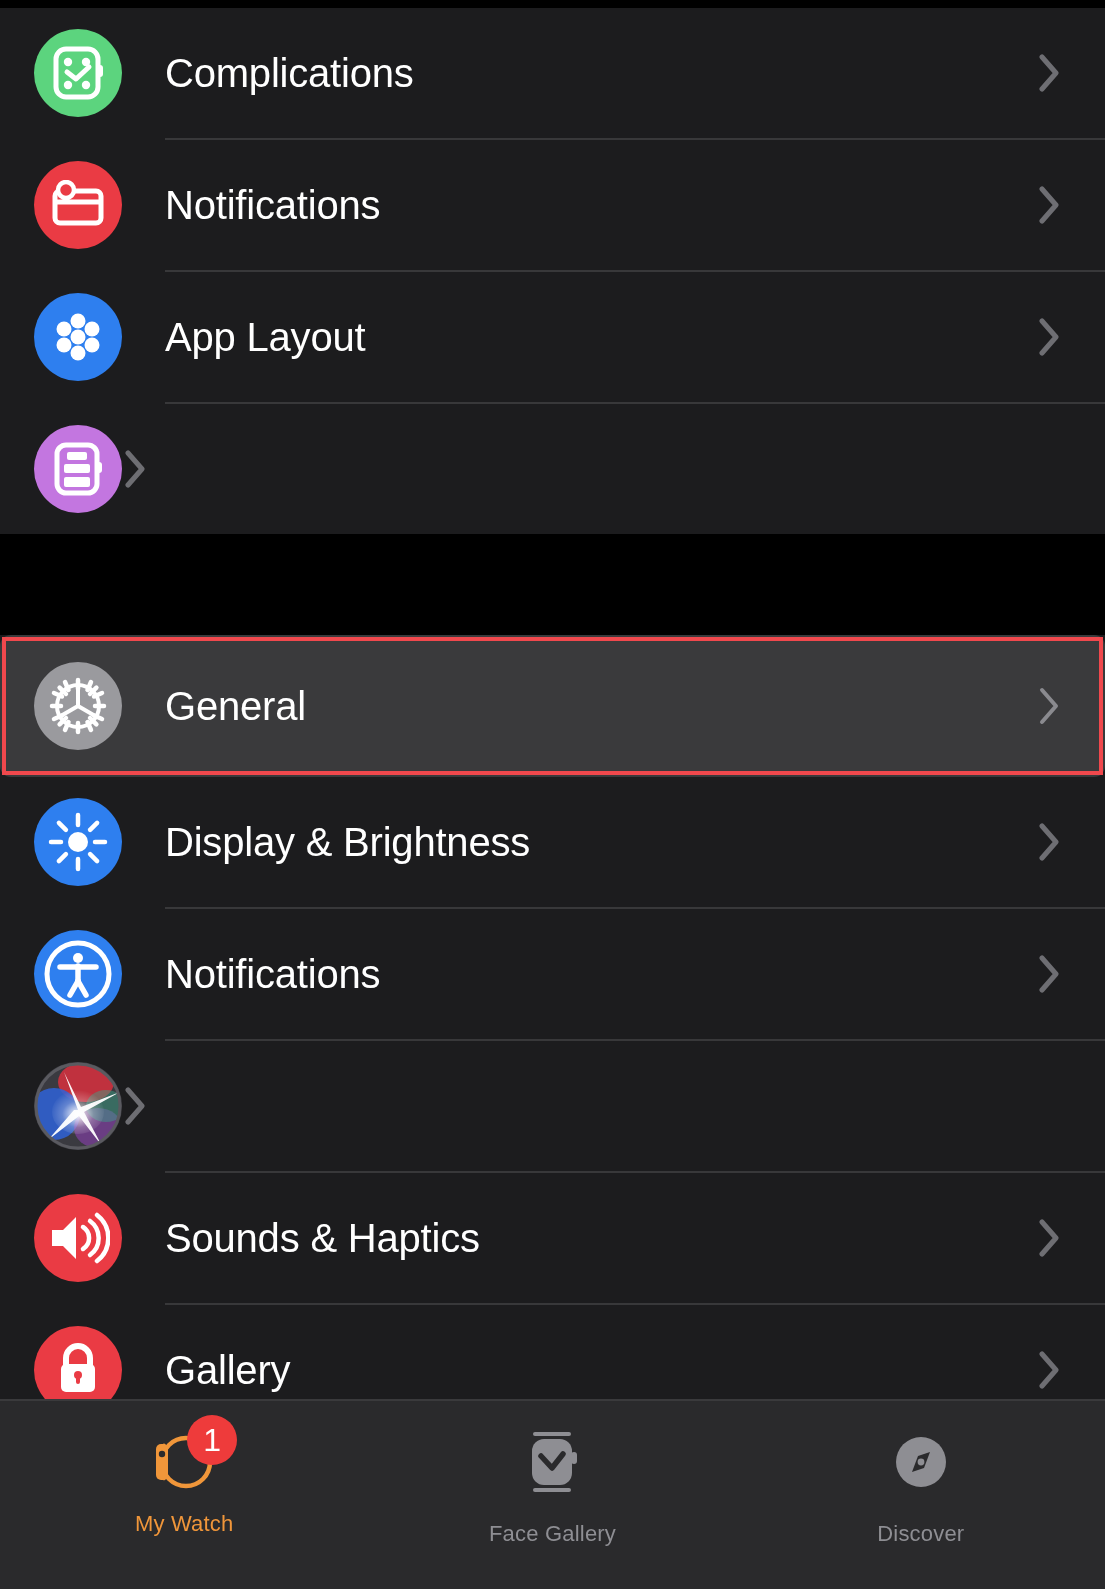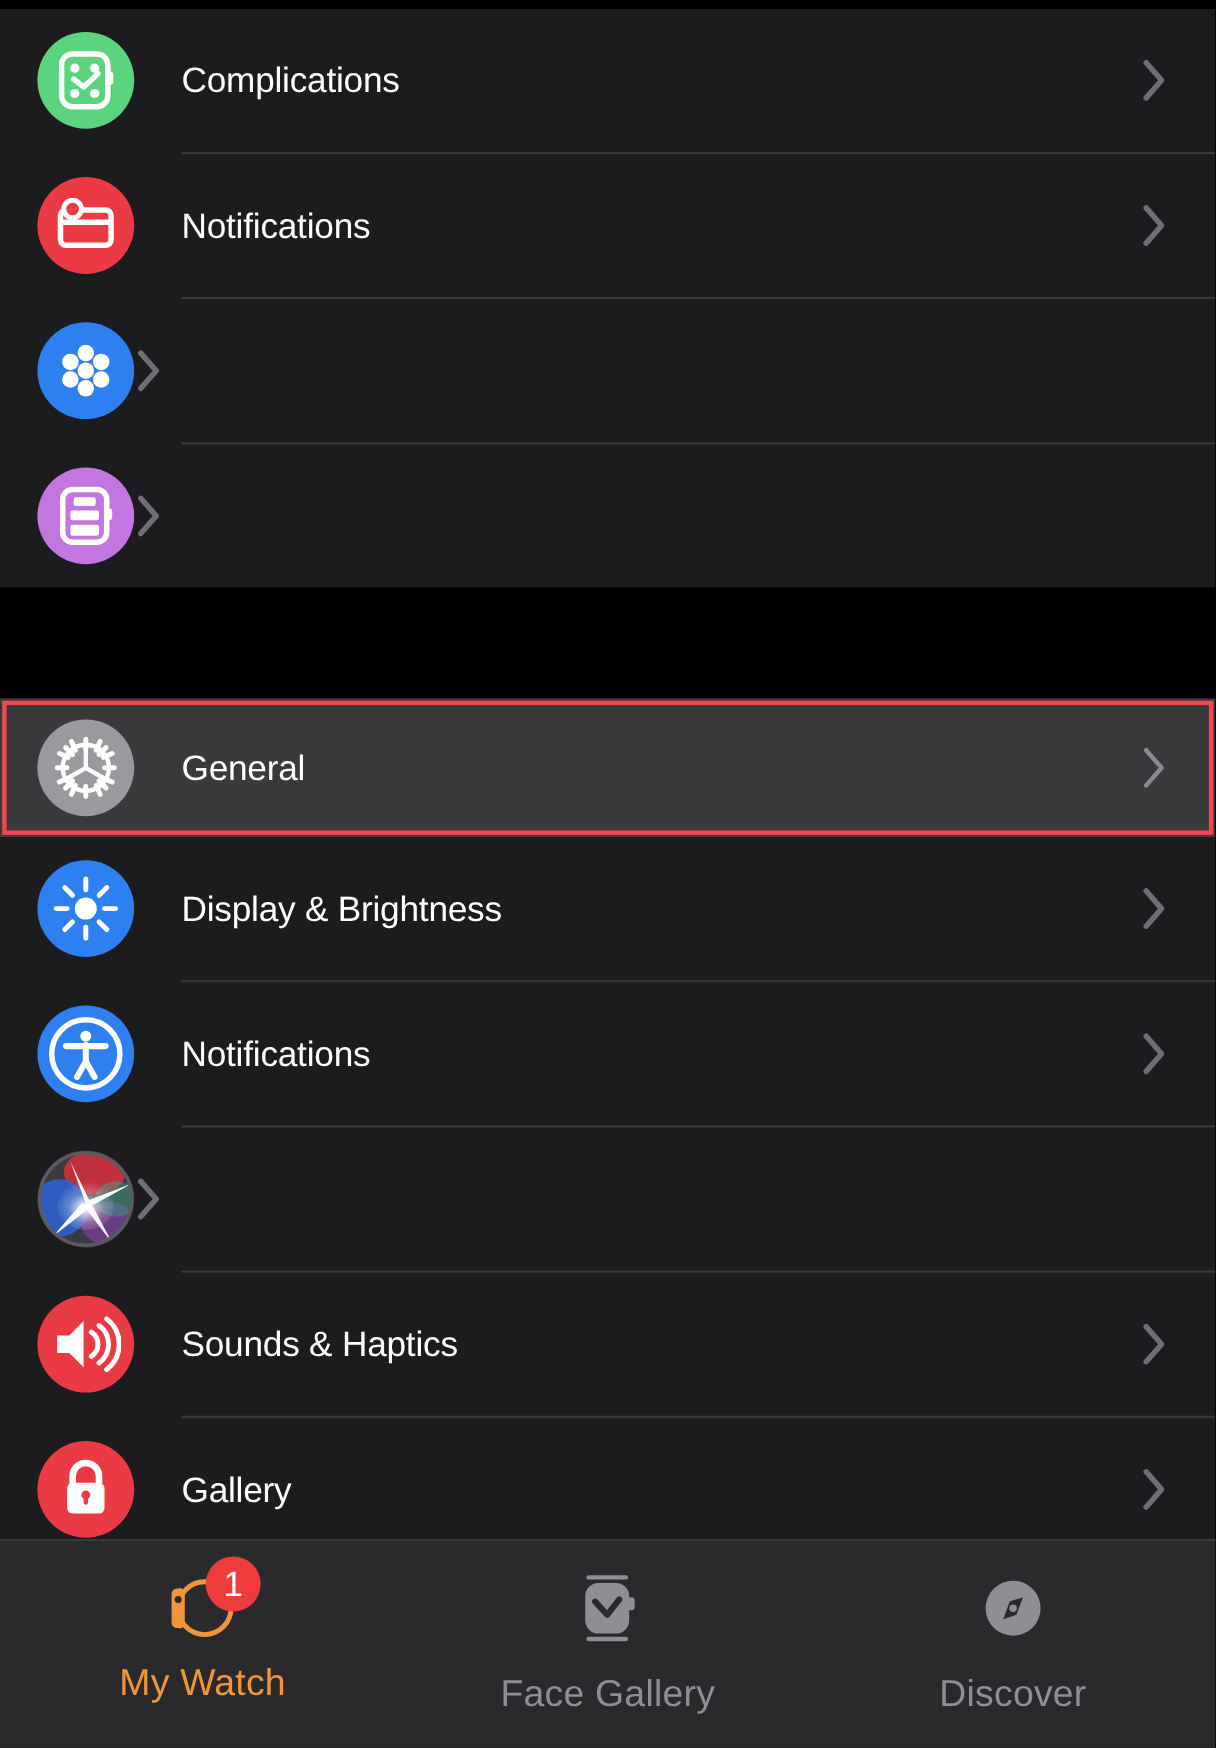--- a/index.html
+++ b/index.html
@@ -47,21 +47,22 @@
     position: relative;
     display: flex;
     align-items: center;
     height: 130px;
     background: #1c1c1e;
     padding-left: 30px;
   }
 
   .row.highlighted {
     background: #3a3a3c;
-    height: 126px;
+    height: 142px;
+    border-radius: 11px;
   }
 
   .row.highlighted .sel-box {
     position: absolute;
     left: 2px;
     right: 2px;
     top: 2px;
     bottom: 2px;
     border: 4px solid #f0484d;
     pointer-events: none;
@@ -73,21 +74,21 @@
     height: 95px;
     display: flex;
     align-items: center;
     justify-content: center;
   }
 
   .row .label {
     flex: 1 1 auto;
     margin-left: 40px;
     color: #ffffff;
-    font-size: 32px;
+    font-size: 40px;
     font-weight: 400;
     letter-spacing: -0.2px;
     white-space: nowrap;
   }
 
   .chevron {
     flex: 0 0 auto;
     margin-right: 44px;
     width: 22px;
     height: 40px;
@@ -142,21 +143,21 @@
   .tab-ic {
     position: relative;
     width: 86px;
     height: 86px;
     display: flex;
     align-items: center;
     justify-content: center;
   }
   .tab-label {
     margin-top: 6px;
-    font-size: 34px;
+    font-size: 22px;
     letter-spacing: 0.2px;
   }
   .tab.active .tab-label { color: #f0963a; }
   .tab.inactive .tab-label { color: #8e8e93; margin-top: 16px; }
 
   .badge {
     position: absolute;
     top: -4px;
     right: -10px;
     min-width: 50px;
@@ -231,20 +232,21 @@
               <circle cx="29" cy="29" r="7.5" fill="#fff"></circle>
               <circle cx="29" cy="13" r="7.5" fill="#fff"></circle>
               <circle cx="29" cy="45" r="7.5" fill="#fff"></circle>
               <circle cx="15" cy="21" r="7.5" fill="#fff"></circle>
               <circle cx="43" cy="21" r="7.5" fill="#fff"></circle>
               <circle cx="15" cy="37" r="7.5" fill="#fff"></circle>
               <circle cx="43" cy="37" r="7.5" fill="#fff"></circle>
             </svg>
           </div>
         </div>
+        <div class="label">App Layout</div>
         <div class="chevron">
           <svg width="22" height="40" viewBox="0 0 22 40">
               <path d="M3 4 L17 20 L3 36" fill="none" stroke="#6e6e73" stroke-width="5" stroke-linecap="round" stroke-linejoin="round"></path>
             </svg>
         </div>
       </div>
       <div class="sep"></div>
 
       <div class="row">
         <div class="icon-slot">

